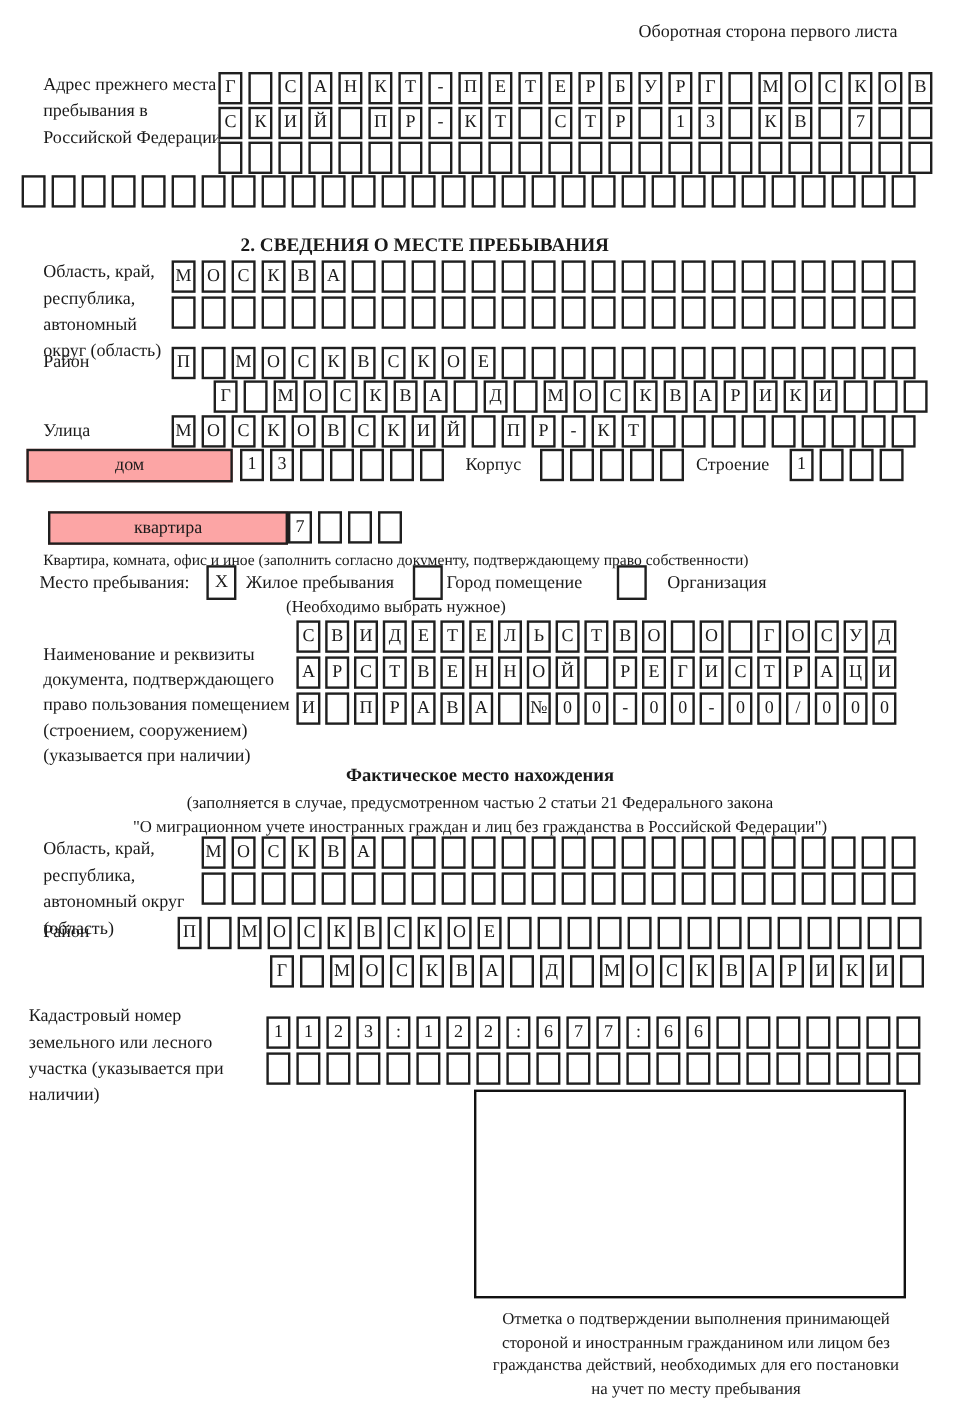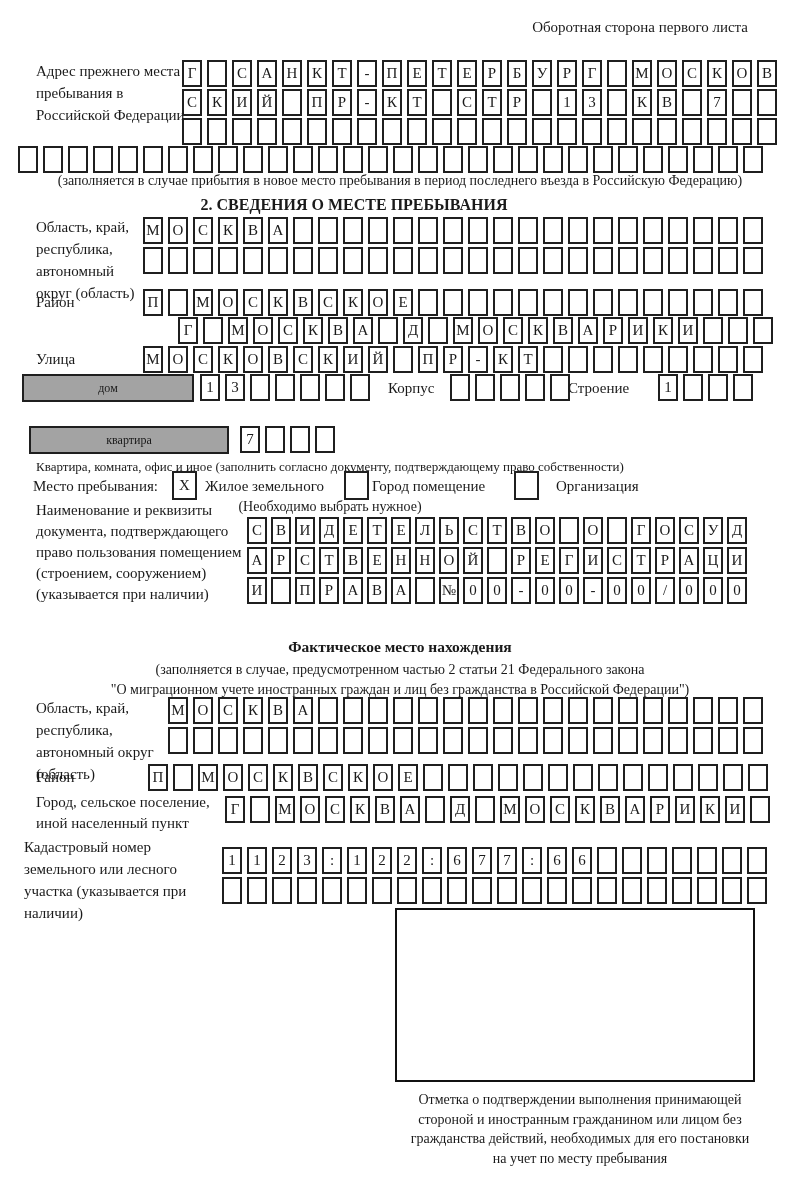--- a/index.html
+++ b/index.html
@@ -26,21 +26,21 @@
     margin-right:5px;
     display:flex;align-items:center;justify-content:center;
     font-size:15px;line-height:1;
     background:#fff;
   }
   .cellrow.tight .cell{margin-right:4px;}
   .widebox{
     position:absolute;box-sizing:border-box;
     height:28px;border:2px solid #1f1f1f;
     display:flex;align-items:center;justify-content:center;
-    font-size:12px;background:#a3a3a3;
+    font-size:15px;background:#fca5a5;
   }
   .checkbox{
     position:absolute;box-sizing:border-box;
     width:25px;height:29px;border:2px solid #1f1f1f;
     display:flex;align-items:center;justify-content:center;
     font-size:15px;background:#fff;
   }
   .bigbox{
     position:absolute;box-sizing:border-box;
     border:2px solid #111;background:#fff;
@@ -157,21 +157,20 @@
       <span class="cell"></span>
       <span class="cell"></span>
       <span class="cell"></span>
       <span class="cell"></span>
       <span class="cell"></span>
       <span class="cell"></span>
       <span class="cell"></span>
       <span class="cell"></span>
       <span class="cell"></span>
     </div>
-  <div class="caption center" style="left:0;top:173px;width:800px;">(заполняется в случае прибытия в новое место пребывания в период последнего въезда в Российскую Федерацию)</div>
 
   <div class="lbl bold center" style="left:0;top:194px;width:708px;font-size:16px;">2. СВЕДЕНИЯ О МЕСТЕ ПРЕБЫВАНИЯ</div>
 
   <div class="lbl" style="left:36px;top:216px;width:112px;">Область, край, республика, автономный округ (область)</div>
   <div class="cellrow" style="left:143px;top:217px;">
       <span class="cell">М</span>
       <span class="cell">О</span>
       <span class="cell">С</span>
       <span class="cell">К</span>
       <span class="cell">В</span>
@@ -320,47 +319,47 @@
       <span class="cell"></span>
     </div>
   <div class="lbl" style="left:388px;top:377px;">Корпус</div>
   <div class="cellrow" style="left:450px;top:374px;">
       <span class="cell"></span>
       <span class="cell"></span>
       <span class="cell"></span>
       <span class="cell"></span>
       <span class="cell"></span>
     </div>
-  <div class="lbl" style="left:568px;top:377px;text-align:center;">Строение</div>
+  <div class="lbl" style="left:580px;top:377px;text-align:center;">Строение</div>
   <div class="cellrow" style="left:658px;top:374px;">
       <span class="cell">1</span>
       <span class="cell"></span>
       <span class="cell"></span>
       <span class="cell"></span>
     </div>
 
-  <div class="widebox" style="left:29px;top:426px;width:200px;">квартира</div>
+  <div class="widebox" style="left:40px;top:426px;width:200px;">квартира</div>
   <div class="cellrow" style="left:240px;top:426px;">
       <span class="cell">7</span>
       <span class="cell"></span>
       <span class="cell"></span>
       <span class="cell"></span>
     </div>
   <div class="caption" style="left:36px;top:459px;font-size:13px;">Квартира, комната, офис и иное (заполнить согласно документу, подтверждающему право собственности)</div>
 
   <div class="lbl" style="left:33px;top:475px;">Место пребывания:</div>
   <div class="checkbox" style="left:172px;top:471px;">X</div>
-  <div class="lbl" style="left:205px;top:475px;">Жилое земельного</div>
+  <div class="lbl" style="left:205px;top:475px;">Жилое пребывания</div>
   <div class="checkbox" style="left:344px;top:471px;"></div>
   <div class="lbl" style="left:372px;top:475px;">Город помещение</div>
   <div class="checkbox" style="left:514px;top:471px;"></div>
   <div class="lbl" style="left:556px;top:475px;">Организация</div>
   <div class="caption center" style="left:225px;top:499px;width:210px;font-size:14px;">(Необходимо выбрать нужное)</div>
 
-  <div class="lbl" style="left:36px;top:500px;width:222px;line-height:21px;">Наименование и реквизиты документа, подтверждающего право пользования помещением (строением, сооружением) (указывается при наличии)</div>
+  <div class="lbl" style="left:36px;top:536px;width:222px;line-height:21px;">Наименование и реквизиты документа, подтверждающего право пользования помещением (строением, сооружением) (указывается при наличии)</div>
   <div class="cellrow tight" style="left:247px;top:517px;">
       <span class="cell">С</span>
       <span class="cell">В</span>
       <span class="cell">И</span>
       <span class="cell">Д</span>
       <span class="cell">Е</span>
       <span class="cell">Т</span>
       <span class="cell">Е</span>
       <span class="cell">Л</span>
       <span class="cell">Ь</span>
@@ -504,21 +503,20 @@
       <span class="cell"></span>
       <span class="cell"></span>
       <span class="cell"></span>
       <span class="cell"></span>
       <span class="cell"></span>
       <span class="cell"></span>
       <span class="cell"></span>
       <span class="cell"></span>
     </div>
 
-  <div class="lbl" style="left:36px;top:792px;width:190px;line-height:21px;">Город, сельское поселение, иной населенный пункт</div>
   <div class="cellrow" style="left:225px;top:796px;">
       <span class="cell">Г</span>
       <span class="cell"></span>
       <span class="cell">М</span>
       <span class="cell">О</span>
       <span class="cell">С</span>
       <span class="cell">К</span>
       <span class="cell">В</span>
       <span class="cell">А</span>
       <span class="cell"></span>

